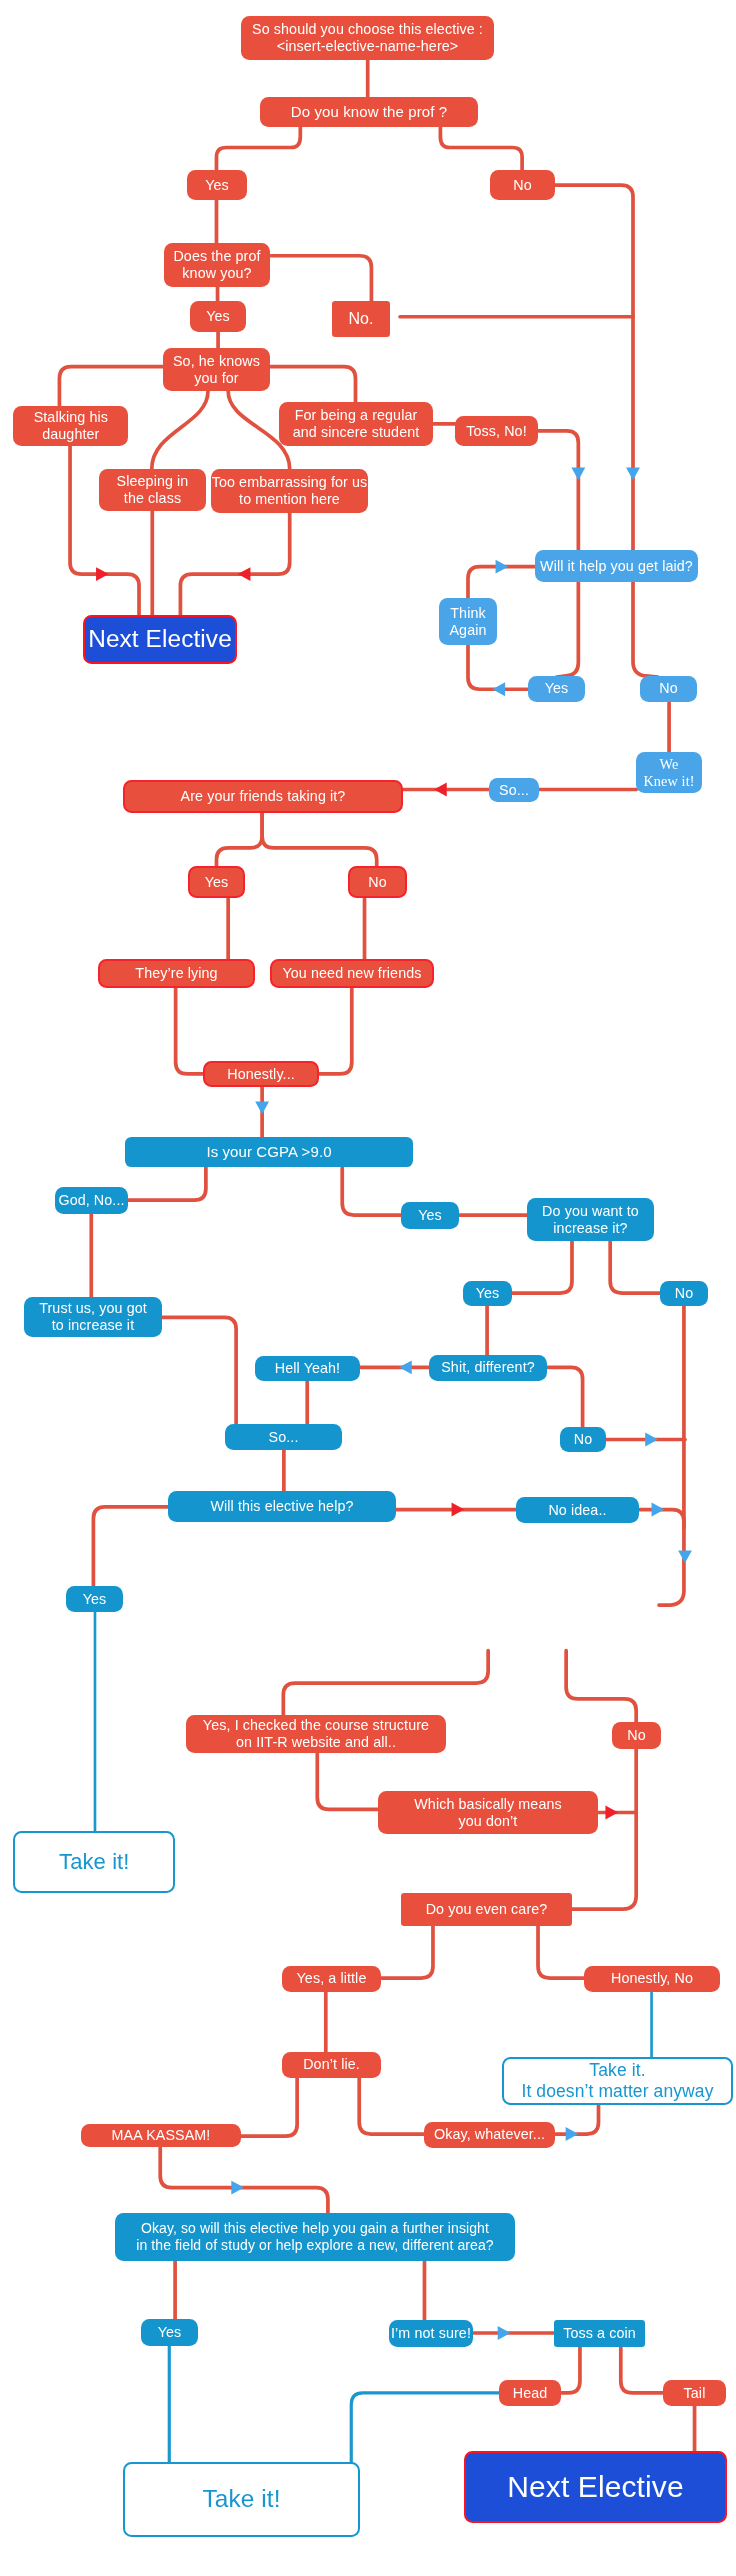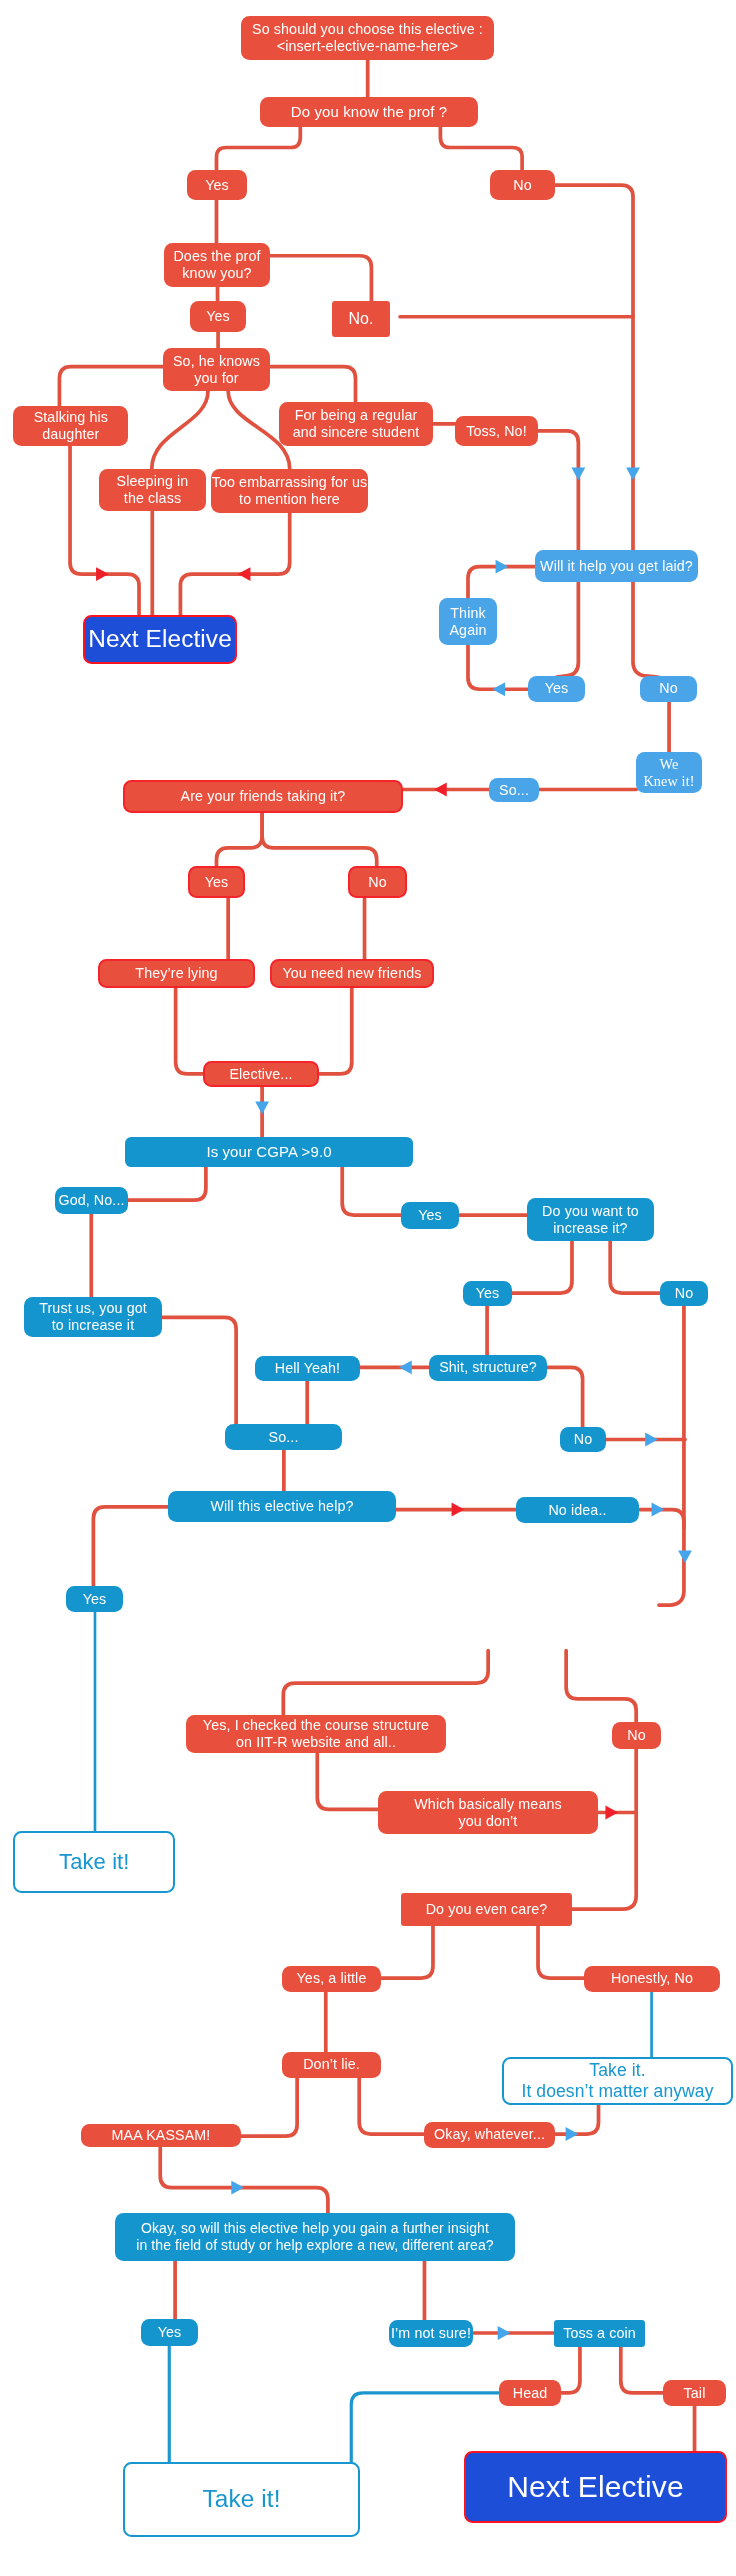--- a/index.html
+++ b/index.html
@@ -149,31 +149,31 @@
     <div class="node blueLight" style="left: 528px; top: 676px; width: 57px; height: 25.5px; font-size: 14.3px; border-radius: 8.5px;">Yes</div>
     <div class="node blueLight" style="left: 640px; top: 676px; width: 57px; height: 25.5px; font-size: 14.3px; border-radius: 8.5px;">No</div>
     <div class="node blueLight" style="left: 636px; top: 752px; width: 66px; height: 41px; font-size: 14.3px; border-radius: 8.5px; font-family: Liberation Serif, serif;">We
 Knew it!</div>
     <div class="node blueLight" style="left: 489px; top: 778px; width: 50px; height: 24px; font-size: 14.3px; border-radius: 8.5px;">So...</div>
     <div class="node redEm" style="left: 123px; top: 780px; width: 280px; height: 33px; font-size: 14.3px; border-radius: 8.5px;">Are your friends taking it?</div>
     <div class="node redEm" style="left: 188px; top: 866px; width: 57px; height: 32px; font-size: 14.3px; border-radius: 8.5px;">Yes</div>
     <div class="node redEm" style="left: 348px; top: 866px; width: 59px; height: 32px; font-size: 14.3px; border-radius: 8.5px;">No</div>
     <div class="node redEm" style="left: 98px; top: 959px; width: 157px; height: 29px; font-size: 14.3px; border-radius: 8.5px;">They’re lying</div>
     <div class="node redEm" style="left: 270px; top: 959px; width: 164px; height: 29px; font-size: 14.3px; border-radius: 8.5px;">You need new friends</div>
-    <div class="node redEm" style="left: 203px; top: 1061px; width: 116px; height: 26px; font-size: 14.3px; border-radius: 8.5px;">Elective...</div>
+    <div class="node redEm" style="left: 203px; top: 1061px; width: 116px; height: 26px; font-size: 14.3px; border-radius: 8.5px;">Honestly...</div>
     <div class="node blueDark" style="left: 125px; top: 1137px; width: 288px; height: 30px; font-size: 15px; border-radius: 6.4px;">Is your CGPA &gt;9.0</div>
     <div class="node blueDark" style="left: 55px; top: 1187px; width: 73px; height: 26.5px; font-size: 14.3px; border-radius: 8.5px;">God, No...</div>
     <div class="node blueDark" style="left: 401px; top: 1202px; width: 58px; height: 26.5px; font-size: 14.3px; border-radius: 8.5px;">Yes</div>
     <div class="node blueDark" style="left: 24px; top: 1297px; width: 138px; height: 40px; font-size: 14.3px; border-radius: 8.5px;">Trust us, you got
 to increase it</div>
     <div class="node blueDark" style="left: 527px; top: 1198px; width: 127px; height: 43px; font-size: 14.3px; border-radius: 8.5px;">Do you want to
 increase it?</div>
     <div class="node blueDark" style="left: 463px; top: 1281px; width: 49px; height: 25px; font-size: 14.3px; border-radius: 8.5px;">Yes</div>
     <div class="node blueDark" style="left: 660px; top: 1281px; width: 48px; height: 25px; font-size: 14.3px; border-radius: 8.5px;">No</div>
-    <div class="node blueDark" style="left: 429px; top: 1355px; width: 118px; height: 25.5px; font-size: 14.3px; border-radius: 8.5px;">Shit, structure?</div>
+    <div class="node blueDark" style="left: 429px; top: 1355px; width: 118px; height: 25.5px; font-size: 14.3px; border-radius: 8.5px;">Shit, different?</div>
     <div class="node blueDark" style="left: 255px; top: 1356px; width: 105px; height: 25px; font-size: 14.3px; border-radius: 8.5px;">Hell Yeah!</div>
     <div class="node blueDark" style="left: 560px; top: 1427px; width: 46px; height: 25px; font-size: 14.3px; border-radius: 8.5px;">No</div>
     <div class="node blueDark" style="left: 225px; top: 1424px; width: 117px; height: 26px; font-size: 14.3px; border-radius: 8.5px;">So...</div>
     <div class="node blueDark" style="left: 168px; top: 1491px; width: 228px; height: 31px; font-size: 14.3px; border-radius: 8.5px;">Will this elective help?</div>
     <div class="node blueDark" style="left: 66px; top: 1586px; width: 57px; height: 26px; font-size: 14.3px; border-radius: 8.5px;">Yes</div>
     <div class="node blueDark" style="left: 516px; top: 1497px; width: 123px; height: 26px; font-size: 14.3px; border-radius: 8.5px;">No idea..</div>
     <div class="node red" style="left: 186px; top: 1715px; width: 260px; height: 38px; font-size: 14.3px; border-radius: 8.5px;">Yes, I checked the course structure
 on IIT-R website and all..</div>
     <div class="node red" style="left: 612px; top: 1722px; width: 49px; height: 26.5px; font-size: 14.3px; border-radius: 8.5px;">No</div>
     <div class="node red" style="left: 378px; top: 1791px; width: 220px; height: 43px; font-size: 14.3px; border-radius: 8.5px;">Which basically means

